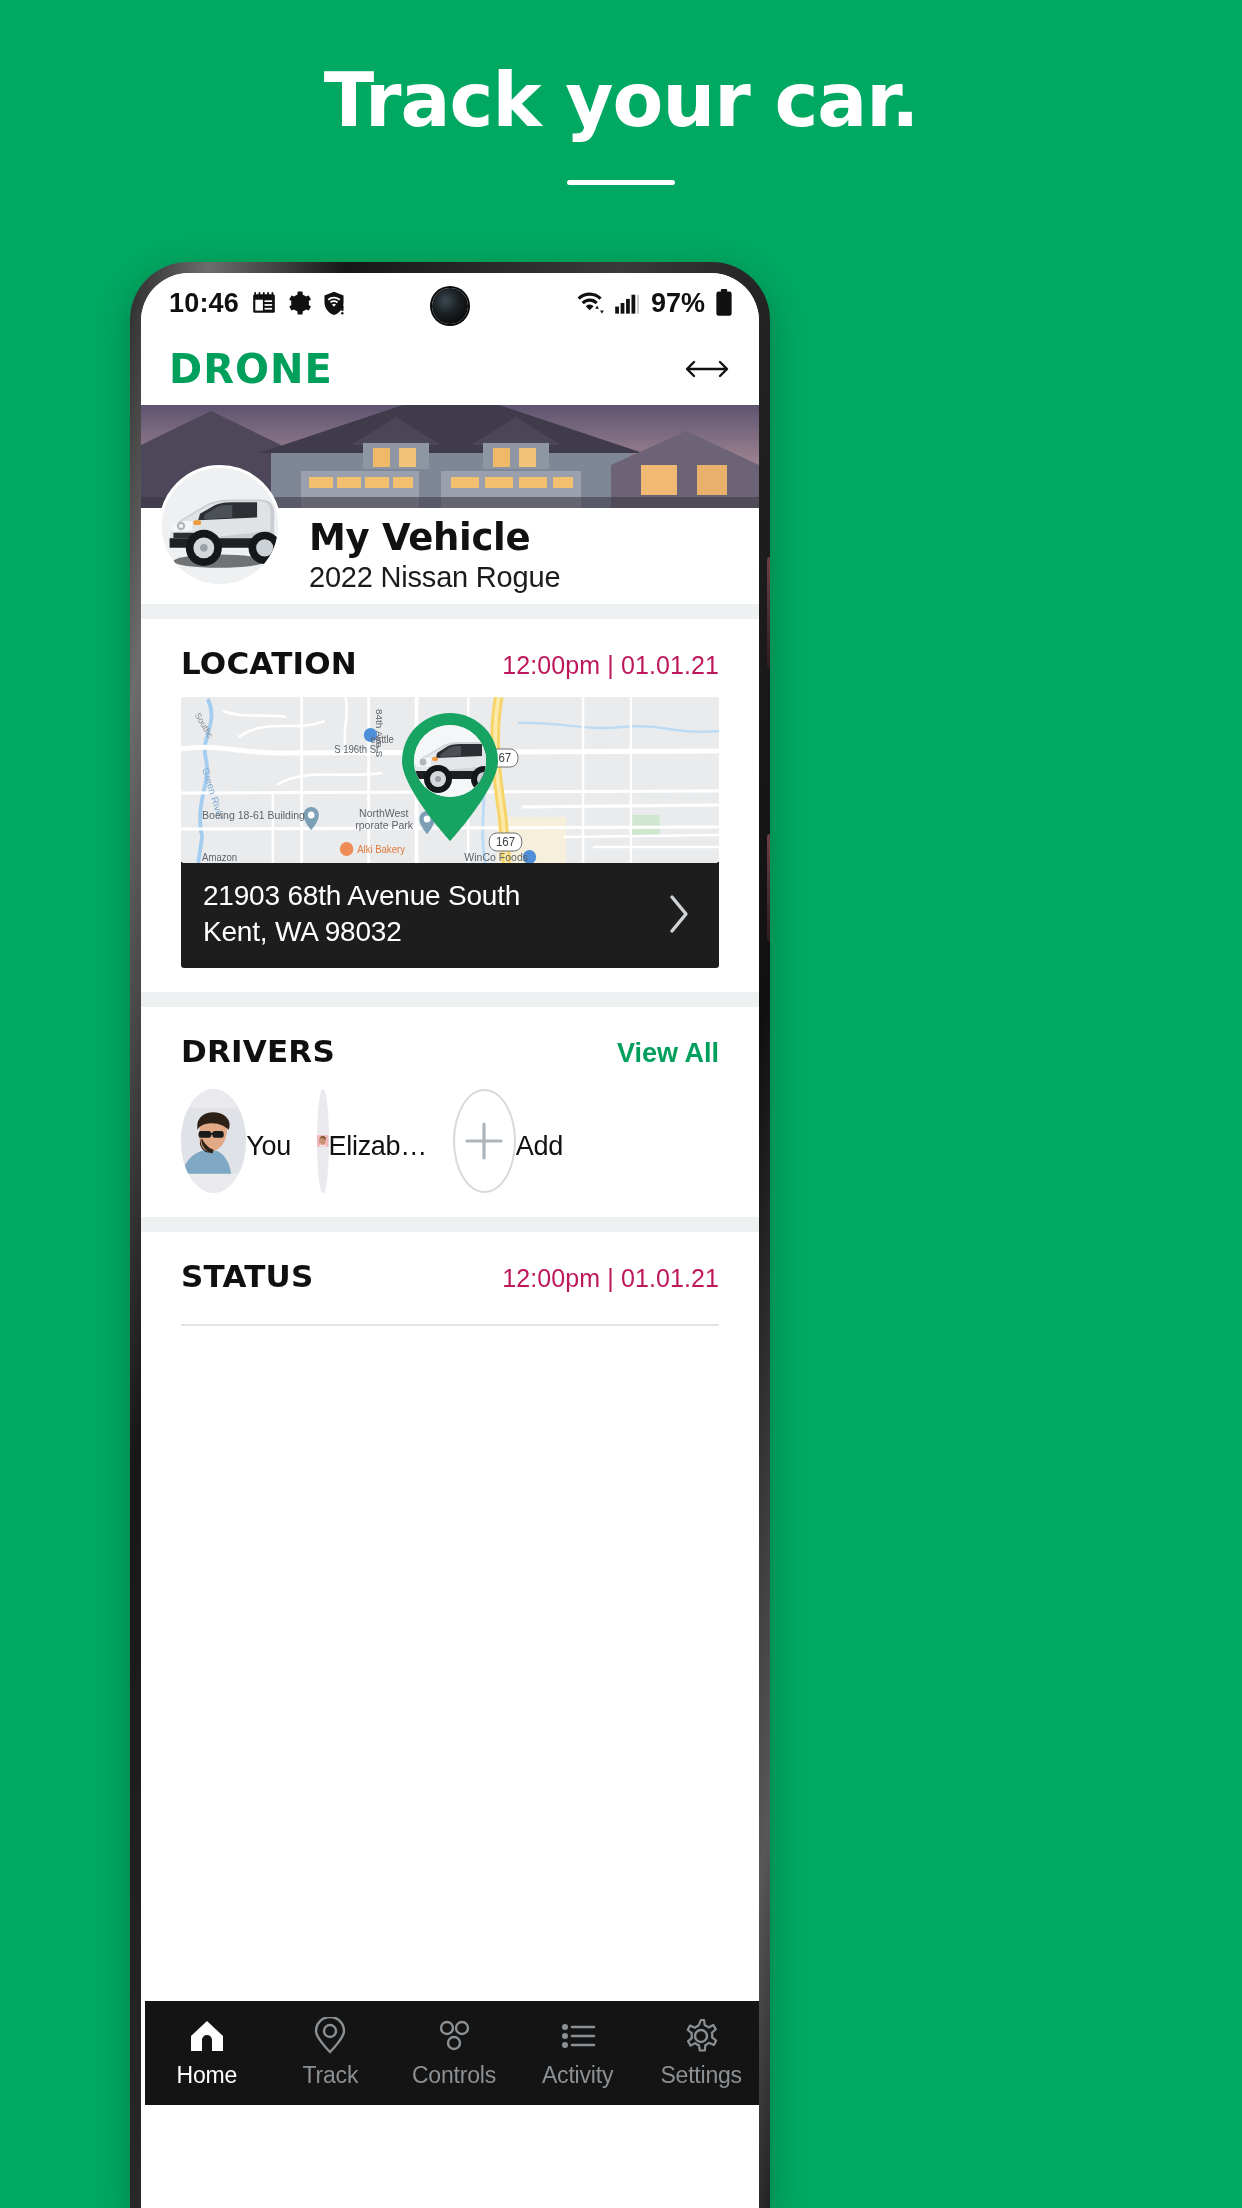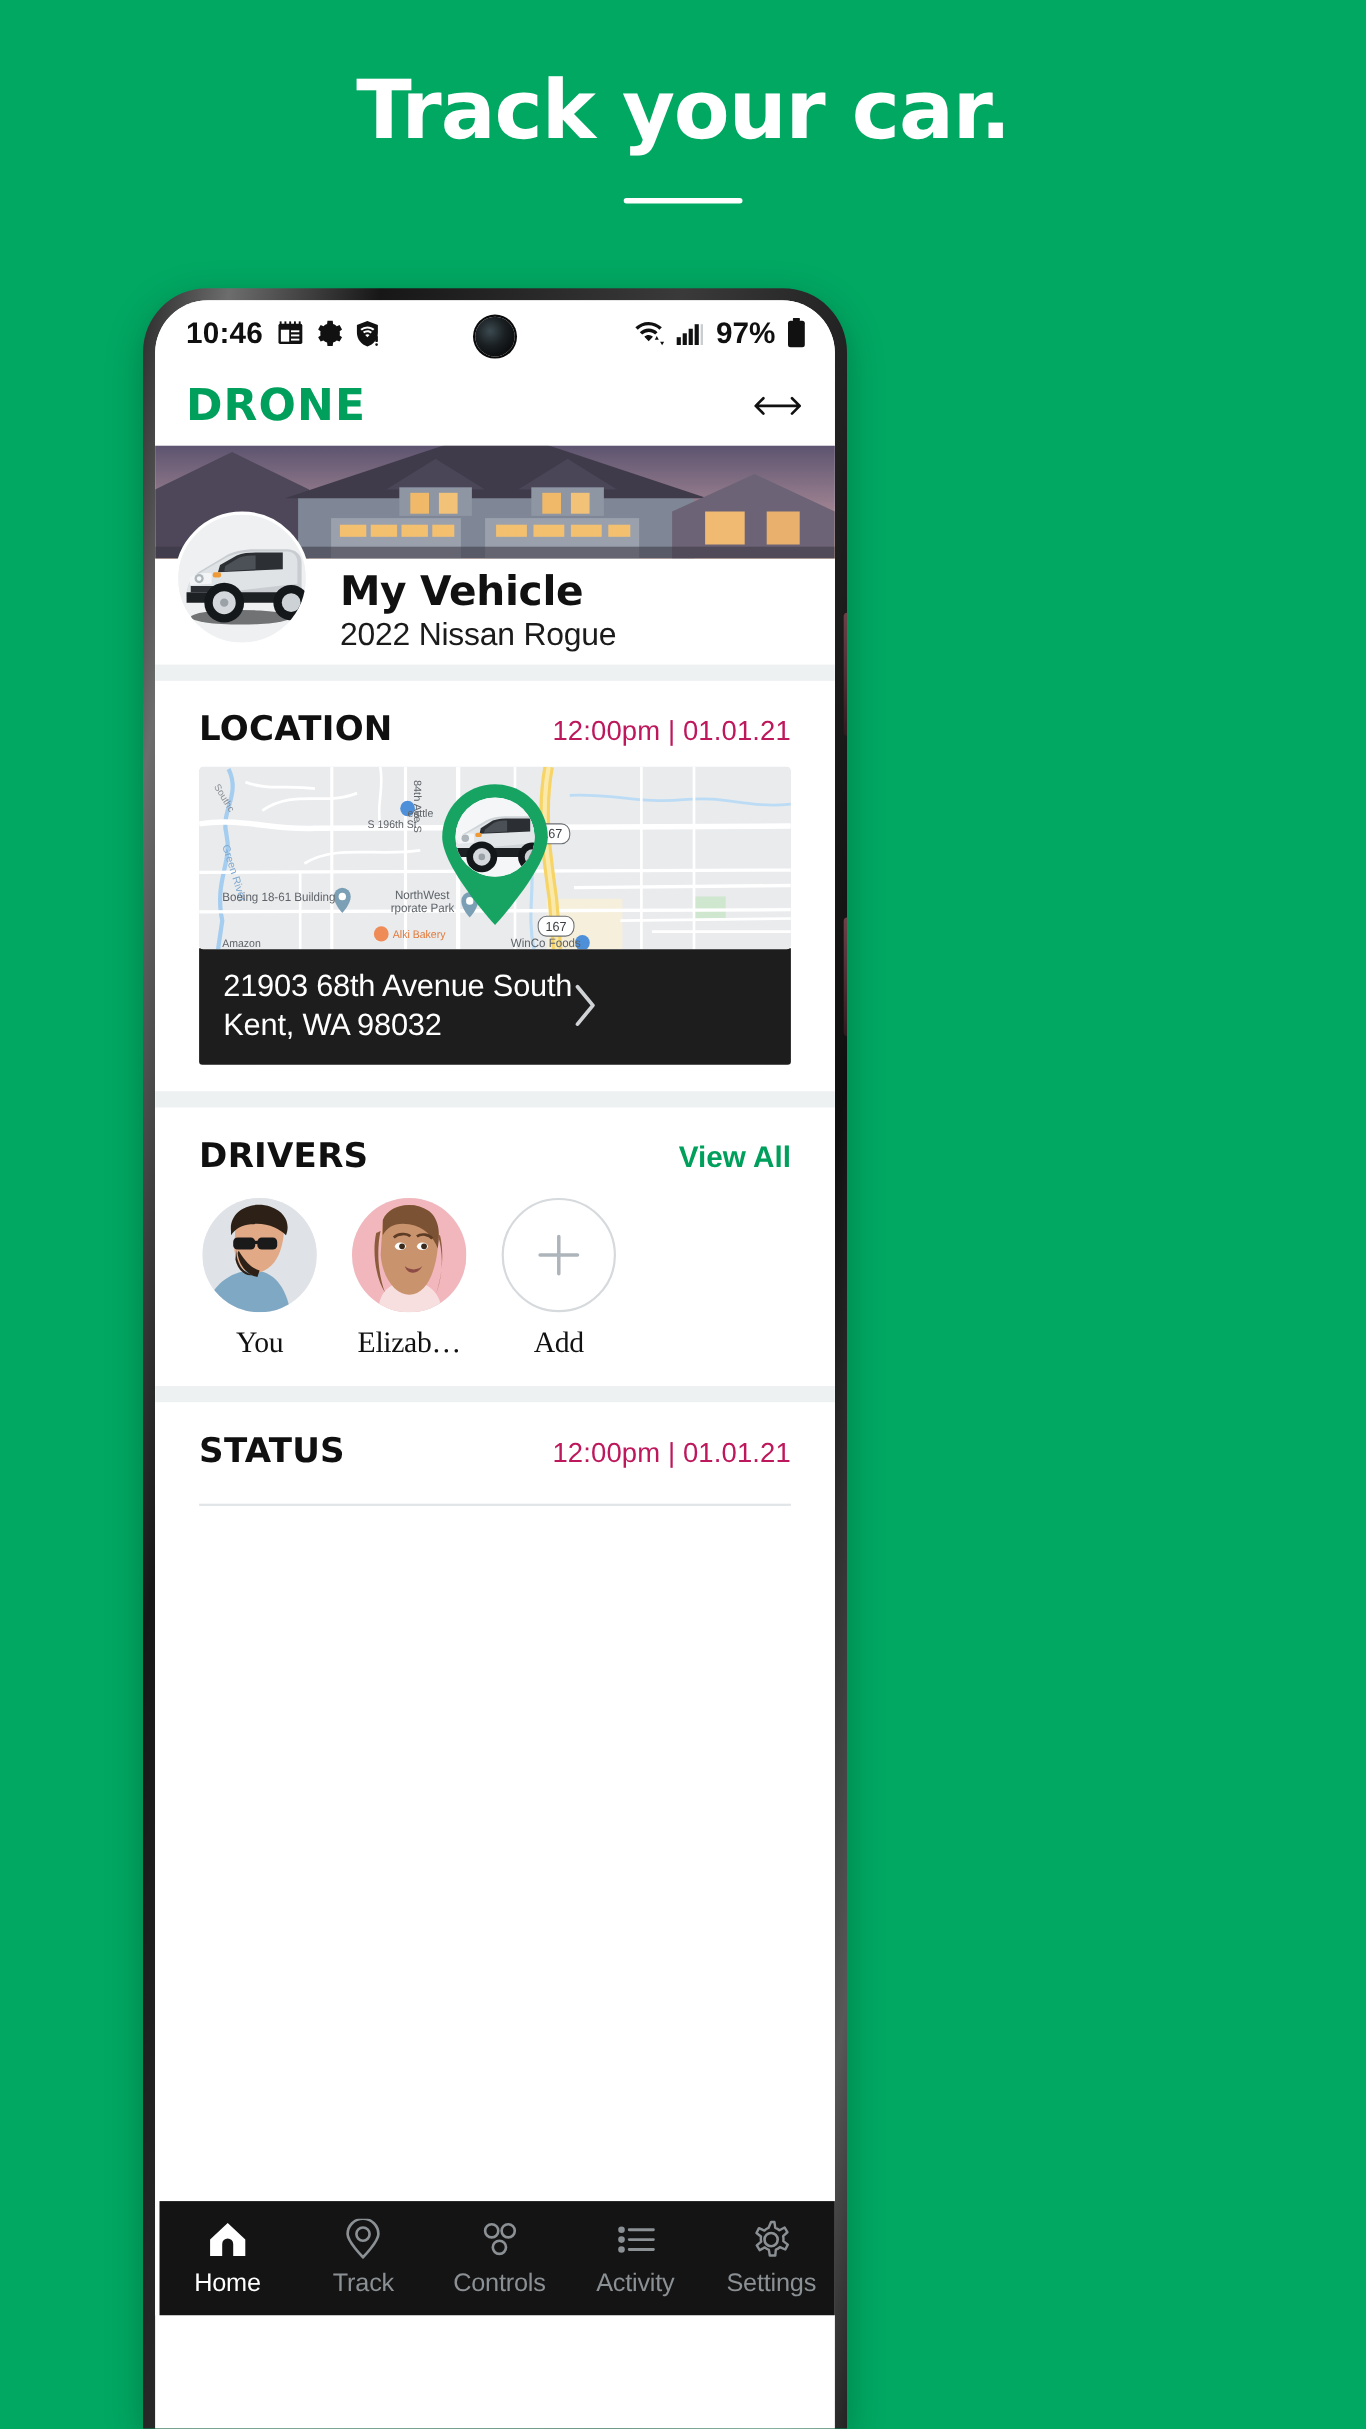--- a/index.html
+++ b/index.html
@@ -136,31 +136,31 @@
   .map-wrap{ position:relative; border-radius:4px; overflow:hidden; height:166px; background:#e8eaed; }
   .map-wrap svg{ display:block; width:100%; height:166px; }
   .map-pin{
     position:absolute; left:50%; top:14px; margin-left:-54px;
     width:108px; height:132px;
   }
   .map-pin svg{ width:108px; height:132px; }
 
   .addr-bar{
     background:#1d1d1d; color:#fff;
-    display:flex; align-items:center; justify-content:flex-start;
+    display:flex; align-items:center; justify-content:space-between;
     padding:16px 22px 18px 22px;
     margin-top:-1px;
     border-radius:0 0 3px 3px;
   }
   .addr-line{ font-size:28px; line-height:1.28; letter-spacing:-.2px; }
   .addr-chev{ width:24px; height:42px; flex:none; margin-right:6px; }
 
   
   .drivers-row{ display:flex; gap:26px; padding:4px 0 24px 0; }
-  .driver{ width:110px; display:flex; flex-direction:column; align-items:center;font-family:Liberation Serif, serif; }
+  .driver{ width:110px; display:flex; align-items:center; }
   .driver-ph{
     width:104px; height:104px; border-radius:50%; overflow:hidden; background:#e9e9ee;
   }
   .driver-ph svg{ width:100%; height:100%; }
   .driver-add{
     width:104px; height:104px; border-radius:50%;
     border:2px solid #d6dadd; display:flex; align-items:center; justify-content:center;
   }
   .driver-name{ margin-top:12px; font-size:27px; color:#111; letter-spacing:-.3px; white-space:nowrap; }
 

